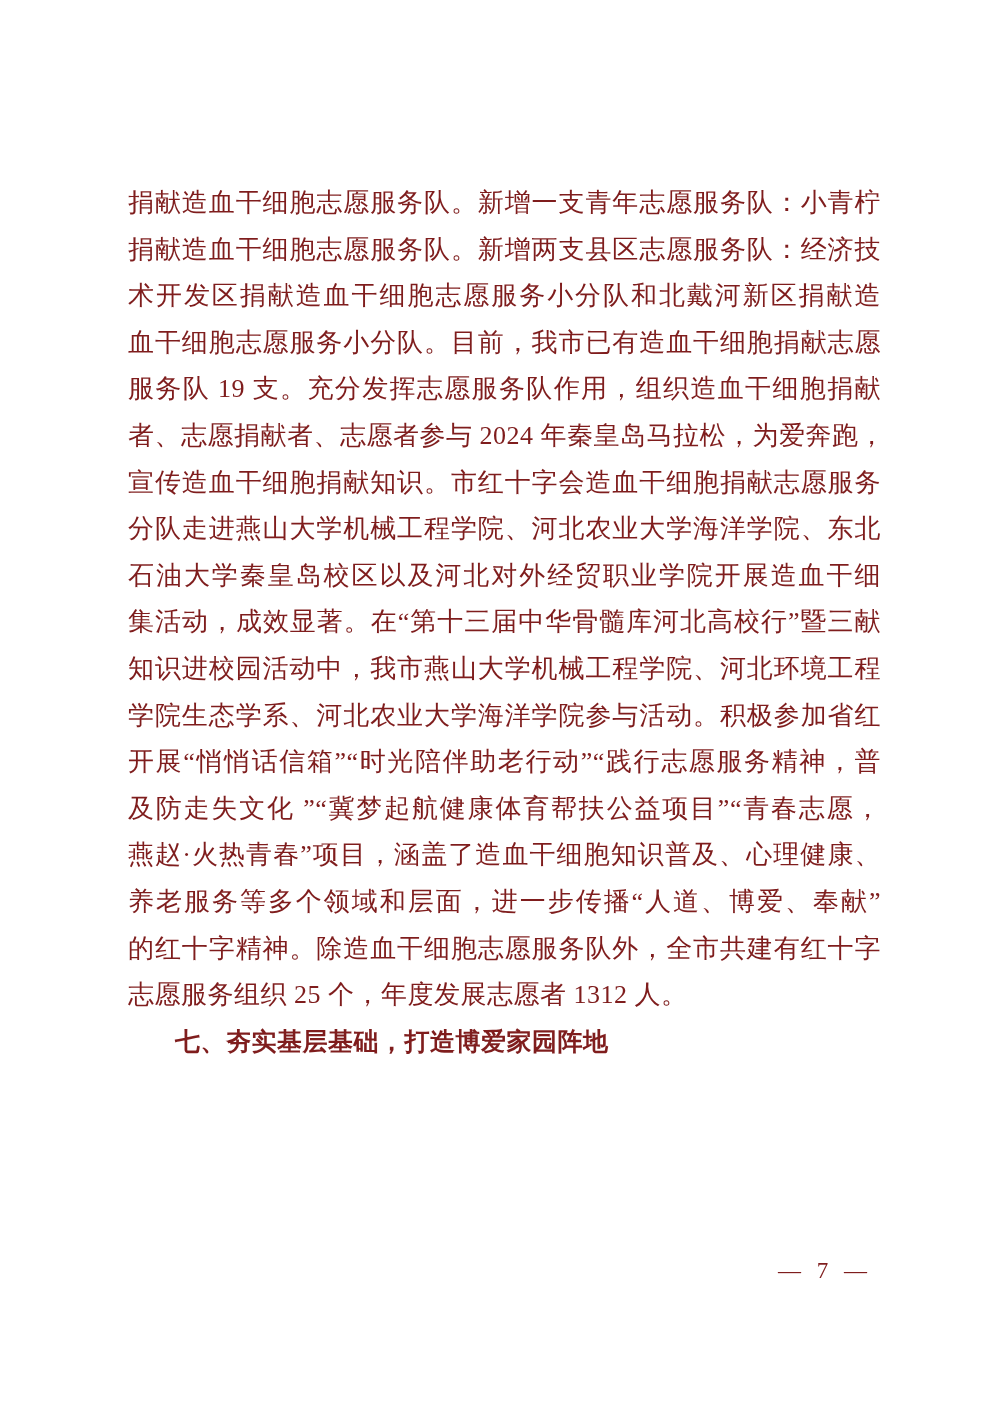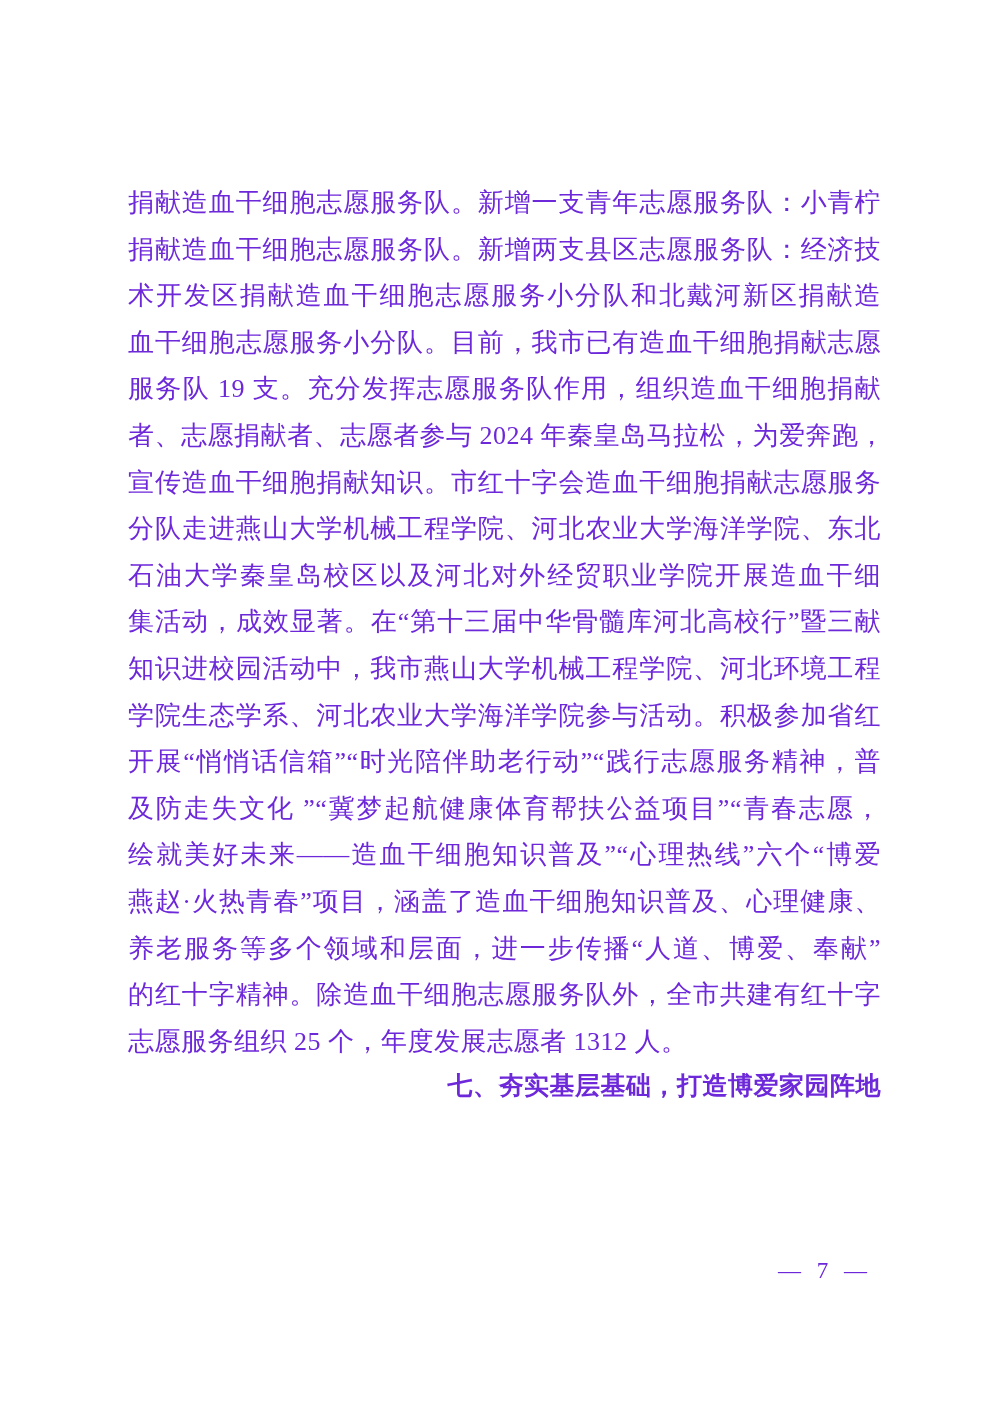--- a/index.html
+++ b/index.html
@@ -6,21 +6,21 @@
     margin: 0;
     padding: 0;
     background: #e8e8e8;
   }
   .page {
     position: relative;
     width: 992px;
     height: 1403px;
     margin: 0 auto;
     background: #ffffff;
-    color: #6d28d9;
+    color: #7f1d1d;
     font-family: "Liberation Serif", "DejaVu Serif", serif;
     overflow: hidden;
   }
   .text-block {
     position: absolute;
     left: 128px;
     top: 180px;
     width: 753px;
   }
   .body-line {
@@ -35,25 +35,25 @@
     overflow: visible;
   }
   .body-line.last-line {
     text-align: left;
     text-align-last: left;
   }
   .section-heading {
     height: 46.6px;
     line-height: 46.6px;
     padding-left: 47px;
-    font-family: Liberation Mono, monospace;
+    font-family: Liberation Serif, serif;
     font-weight: bold;
     font-size: 25px;
     letter-spacing: 0.5px;
-    text-align: right;
+    text-align: left;
     white-space: nowrap;
   }
   .page-footer {
     position: absolute;
     top: 1258px;
     right: 124px;
     font-size: 23px;
     letter-spacing: 1px;
     word-spacing: 8px;
     font-family: "Liberation Serif", "DejaVu Serif", serif;
@@ -71,21 +71,20 @@
     <div class="body-line">服务队 19 支。充分发挥志愿服务队作用，组织造血干细胞捐献</div>
     <div class="body-line">者、志愿捐献者、志愿者参与 2024 年秦皇岛马拉松，为爱奔跑，</div>
     <div class="body-line">宣传造血干细胞捐献知识。市红十字会造血干细胞捐献志愿服务</div>
     <div class="body-line">分队走进燕山大学机械工程学院、河北农业大学海洋学院、东北</div>
     <div class="body-line">石油大学秦皇岛校区以及河北对外经贸职业学院开展造血干细</div>
     <div class="body-line">集活动，成效显著。在“第十三届中华骨髓库河北高校行”暨三献</div>
     <div class="body-line">知识进校园活动中，我市燕山大学机械工程学院、河北环境工程</div>
     <div class="body-line">学院生态学系、河北农业大学海洋学院参与活动。积极参加省红</div>
     <div class="body-line">开展“悄悄话信箱”“时光陪伴助老行动”“践行志愿服务精神，普</div>
     <div class="body-line">及防走失文化 ”“冀梦起航健康体育帮扶公益项目”“青春志愿，</div>
-    <div class="body-line">绘就美好未来——造血干细胞知识普及”“心理热线”六个“博爱</div>
     <div class="body-line">燕赵·火热青春”项目，涵盖了造血干细胞知识普及、心理健康、</div>
     <div class="body-line">养老服务等多个领域和层面，进一步传播“人道、博爱、奉献”</div>
     <div class="body-line">的红十字精神。除造血干细胞志愿服务队外，全市共建有红十字</div>
     <div class="body-line last-line">志愿服务组织 25 个，年度发展志愿者 1312 人。</div>
     <div class="section-heading">七、夯实基层基础，打造博爱家园阵地</div>
   </div>
   <div class="page-footer">— 7 —</div>
 </div>
 
 </body></html>

